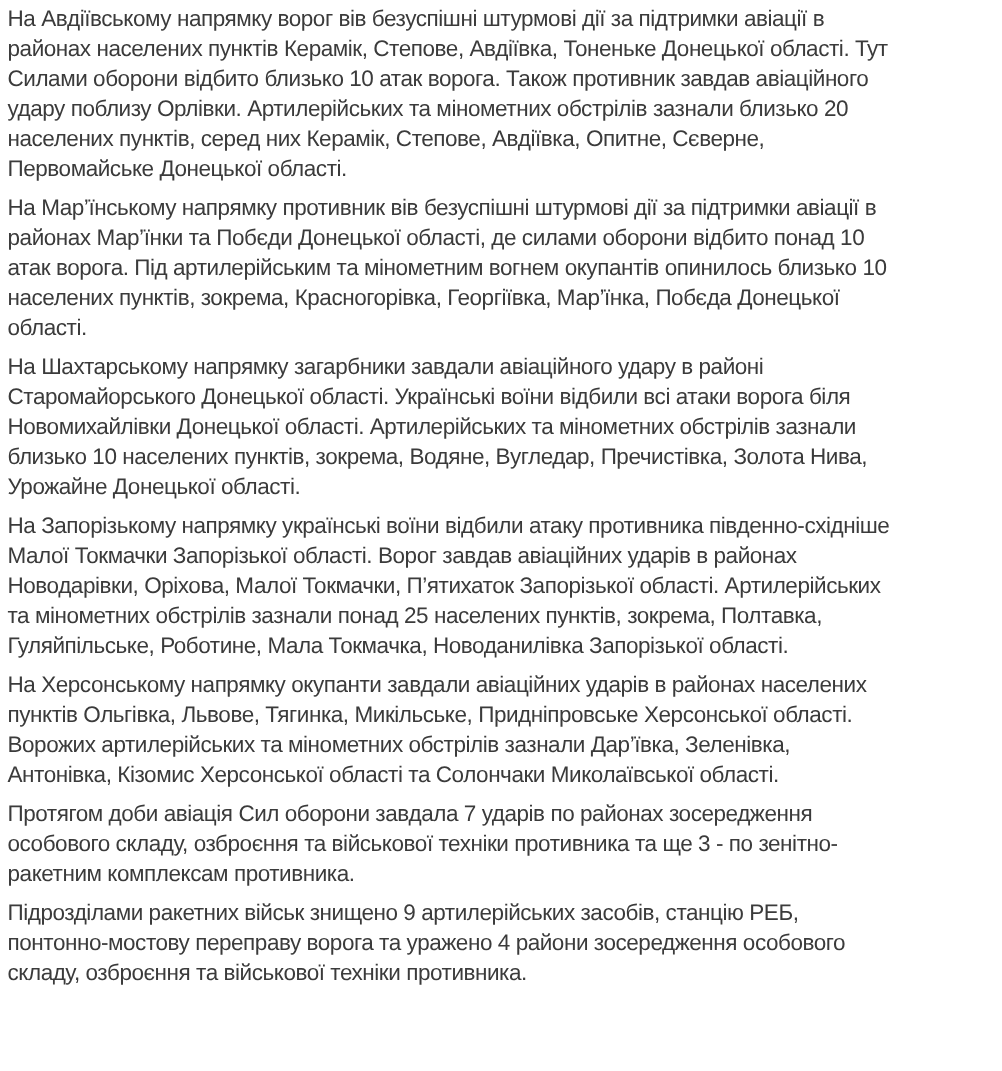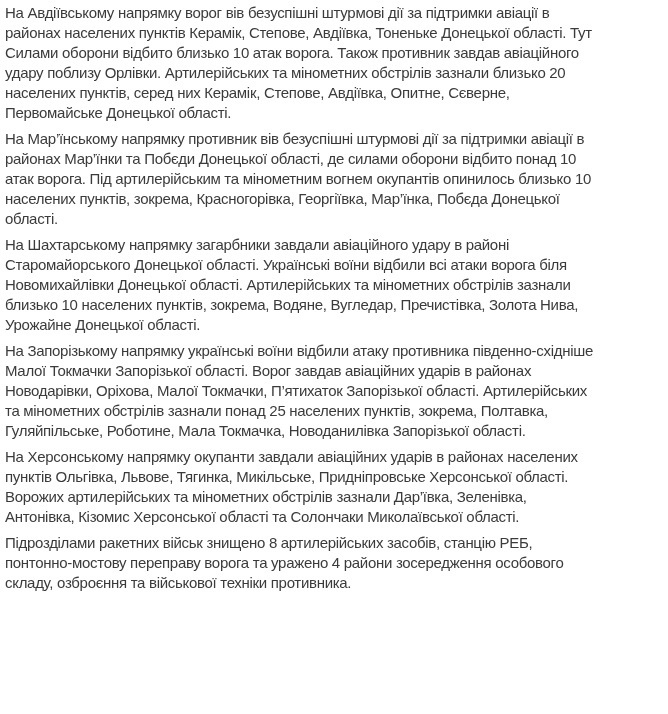--- a/index.html
+++ b/index.html
@@ -32,14 +32,15 @@
   </style>
 </head>
 <body>
 
 <main class="post-content">
   <p class="post-paragraph">На Авдіївському напрямку ворог вів безуспішні штурмові дії за підтримки авіації в районах населених пунктів Керамік, Степове, Авдіївка, Тоненьке Донецької області. Тут Силами оборони відбито близько 10 атак ворога. Також противник завдав авіаційного удару поблизу Орлівки. Артилерійських та мінометних обстрілів зазнали близько 20 населених пунктів, серед них Керамік, Степове, Авдіївка, Опитне, Сєверне, Первомайське Донецької області.</p>
   <p class="post-paragraph">На Мар’їнському напрямку противник вів безуспішні штурмові дії за підтримки авіації в районах Мар’їнки та Побєди Донецької області, де силами оборони відбито понад 10 атак ворога. Під артилерійським та мінометним вогнем окупантів опинилось близько 10 населених пунктів, зокрема, Красногорівка, Георгіївка, Мар’їнка, Побєда Донецької області.</p>
   <p class="post-paragraph">На Шахтарському напрямку загарбники завдали авіаційного удару в районі Старомайорського Донецької області. Українські воїни відбили всі атаки ворога біля Новомихайлівки Донецької області. Артилерійських та мінометних обстрілів зазнали близько 10 населених пунктів, зокрема, Водяне, Вугледар, Пречистівка, Золота Нива, Урожайне Донецької області.</p>
   <p class="post-paragraph">На Запорізькому напрямку українські воїни відбили атаку противника південно-східніше Малої Токмачки Запорізької області. Ворог завдав авіаційних ударів в районах Новодарівки, Оріхова, Малої Токмачки, П’ятихаток Запорізької області. Артилерійських та мінометних обстрілів зазнали понад 25 населених пунктів, зокрема, Полтавка, Гуляйпільське, Роботине, Мала Токмачка, Новоданилівка Запорізької області.</p>
   <p class="post-paragraph">На Херсонському напрямку окупанти завдали авіаційних ударів в районах населених пунктів Ольгівка, Львове, Тягинка, Микільське, Придніпровське Херсонської області. Ворожих артилерійських та мінометних обстрілів зазнали Дар’ївка, Зеленівка, Антонівка, Кізомис Херсонської області та Солончаки Миколаївської області.</p>
-  <p class="post-paragraph">Підрозділами ракетних військ знищено 8 артилерійських засобів, станцію РЕБ, понтонно-мостову переправу ворога та уражено 4 райони зосередження особового складу, озброєння та військової техніки противника.</p>
+  <p class="post-paragraph">Протягом доби авіація Сил оборони завдала 7 ударів по районах зосередження особового складу, озброєння та військової техніки противника та ще 3 - по зенітно-ракетним комплексам противника.</p>
+  <p class="post-paragraph">Підрозділами ракетних військ знищено 9 артилерійських засобів, станцію РЕБ, понтонно-мостову переправу ворога та уражено 4 райони зосередження особового складу, озброєння та військової техніки противника.</p>
 </main>
 
 </body></html>

